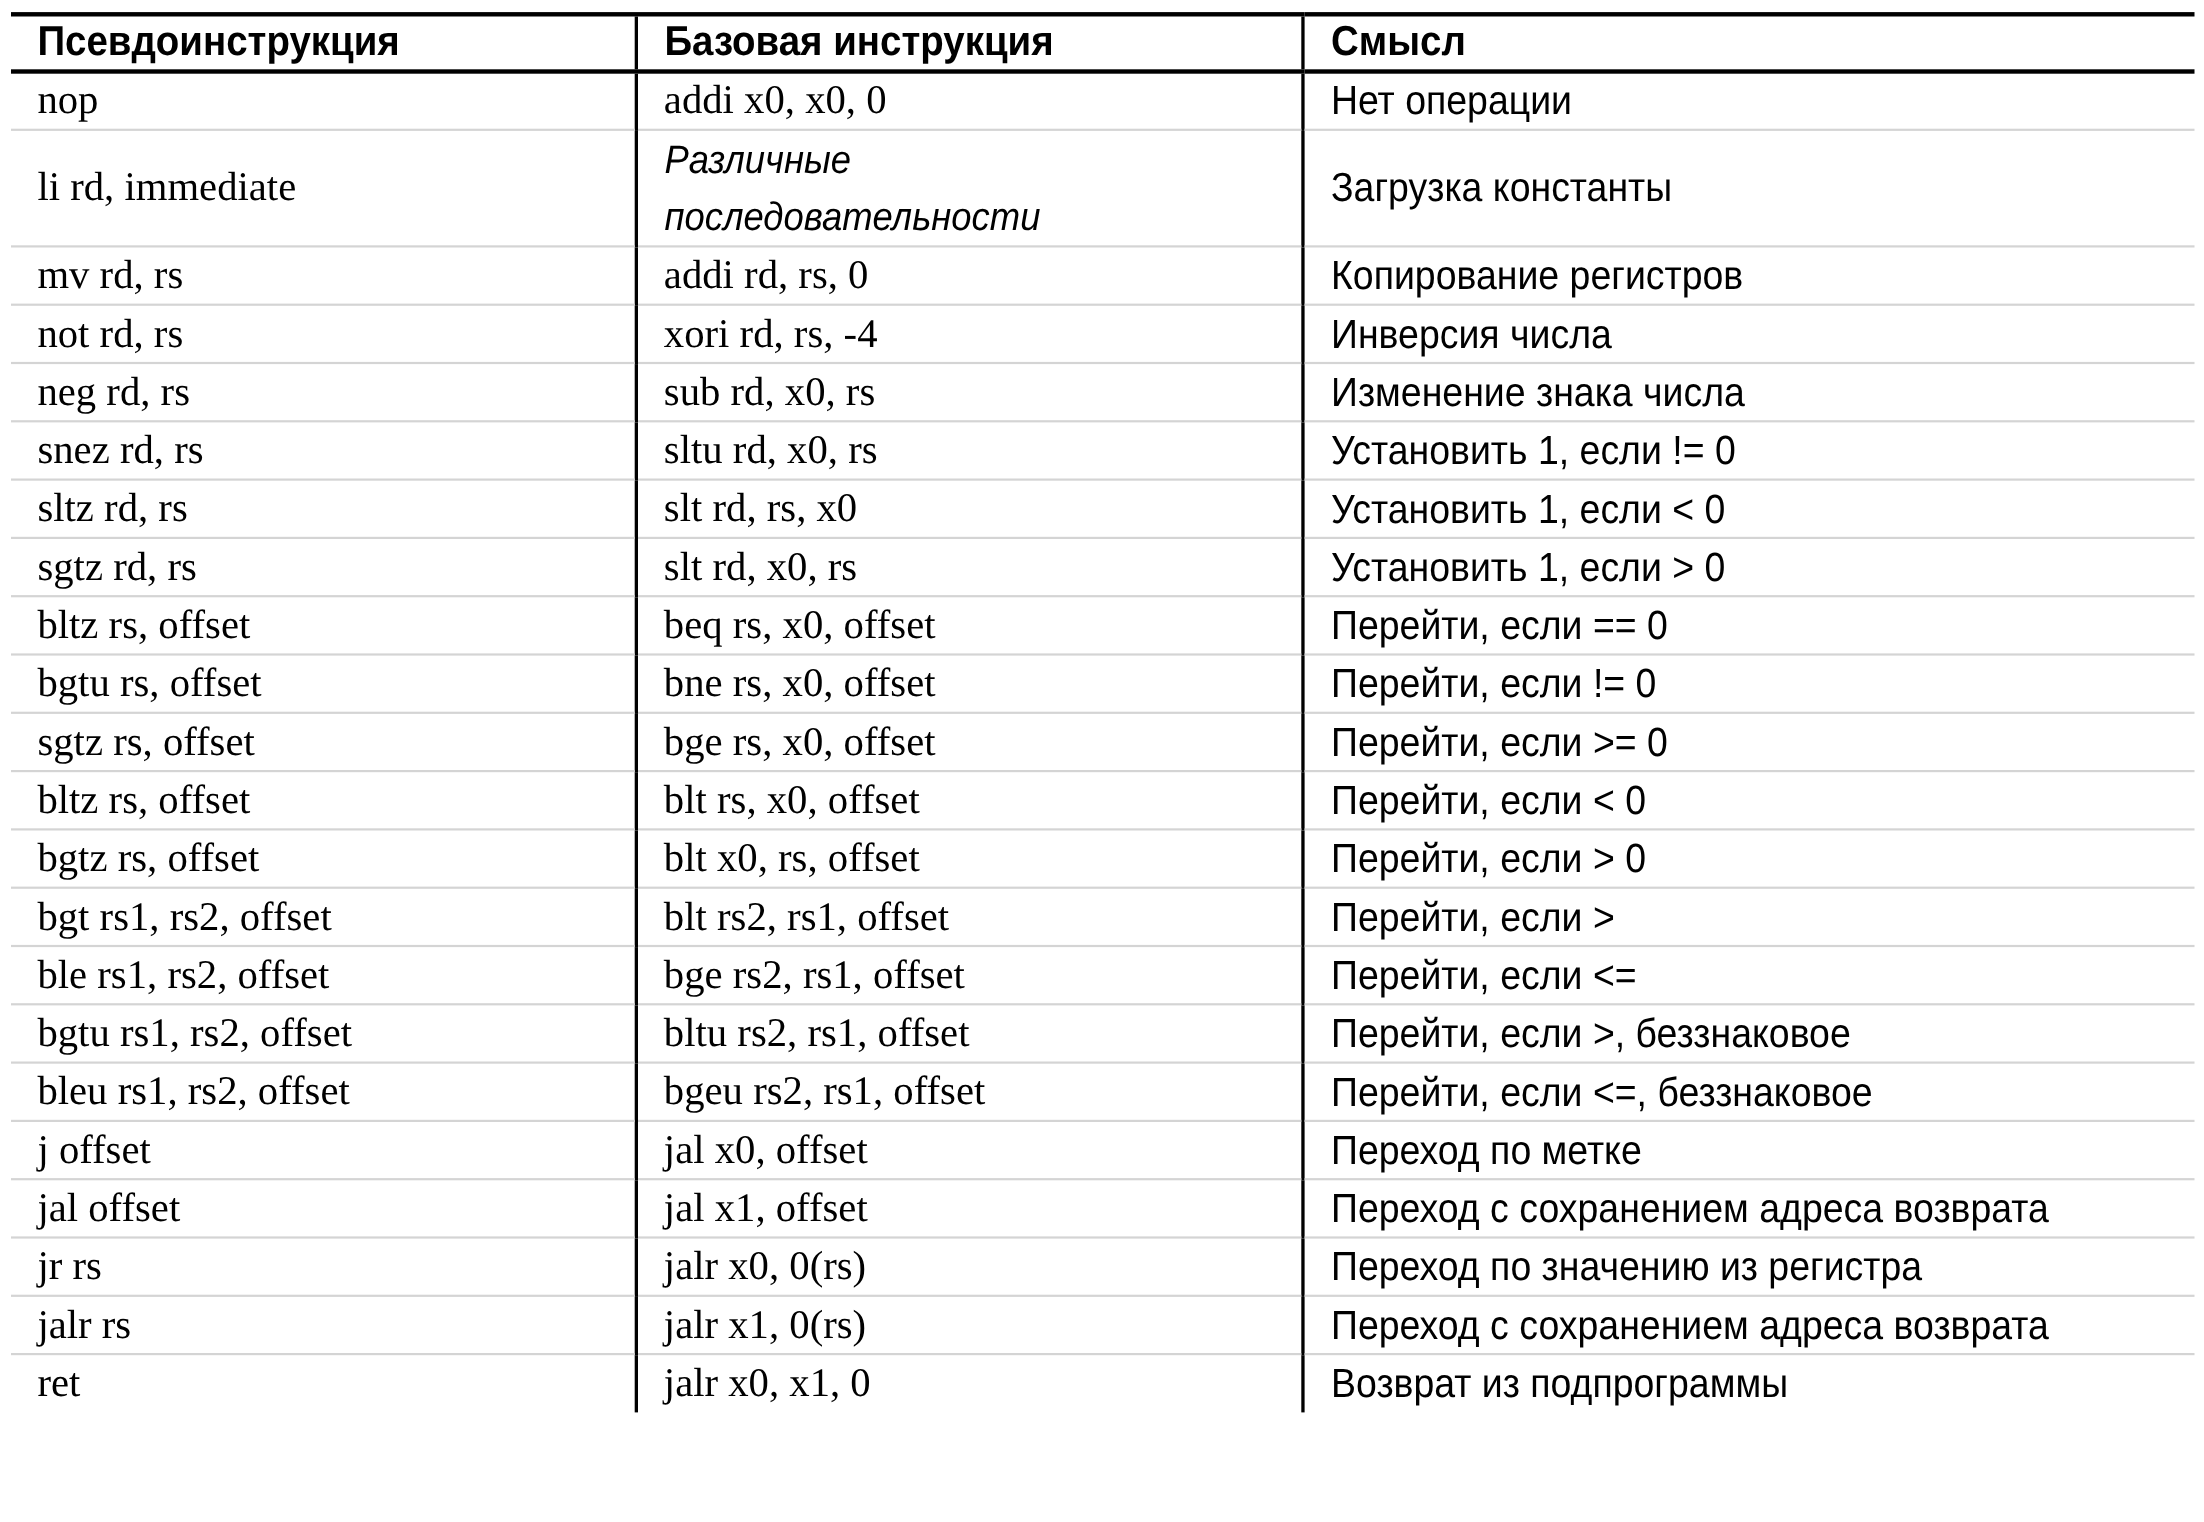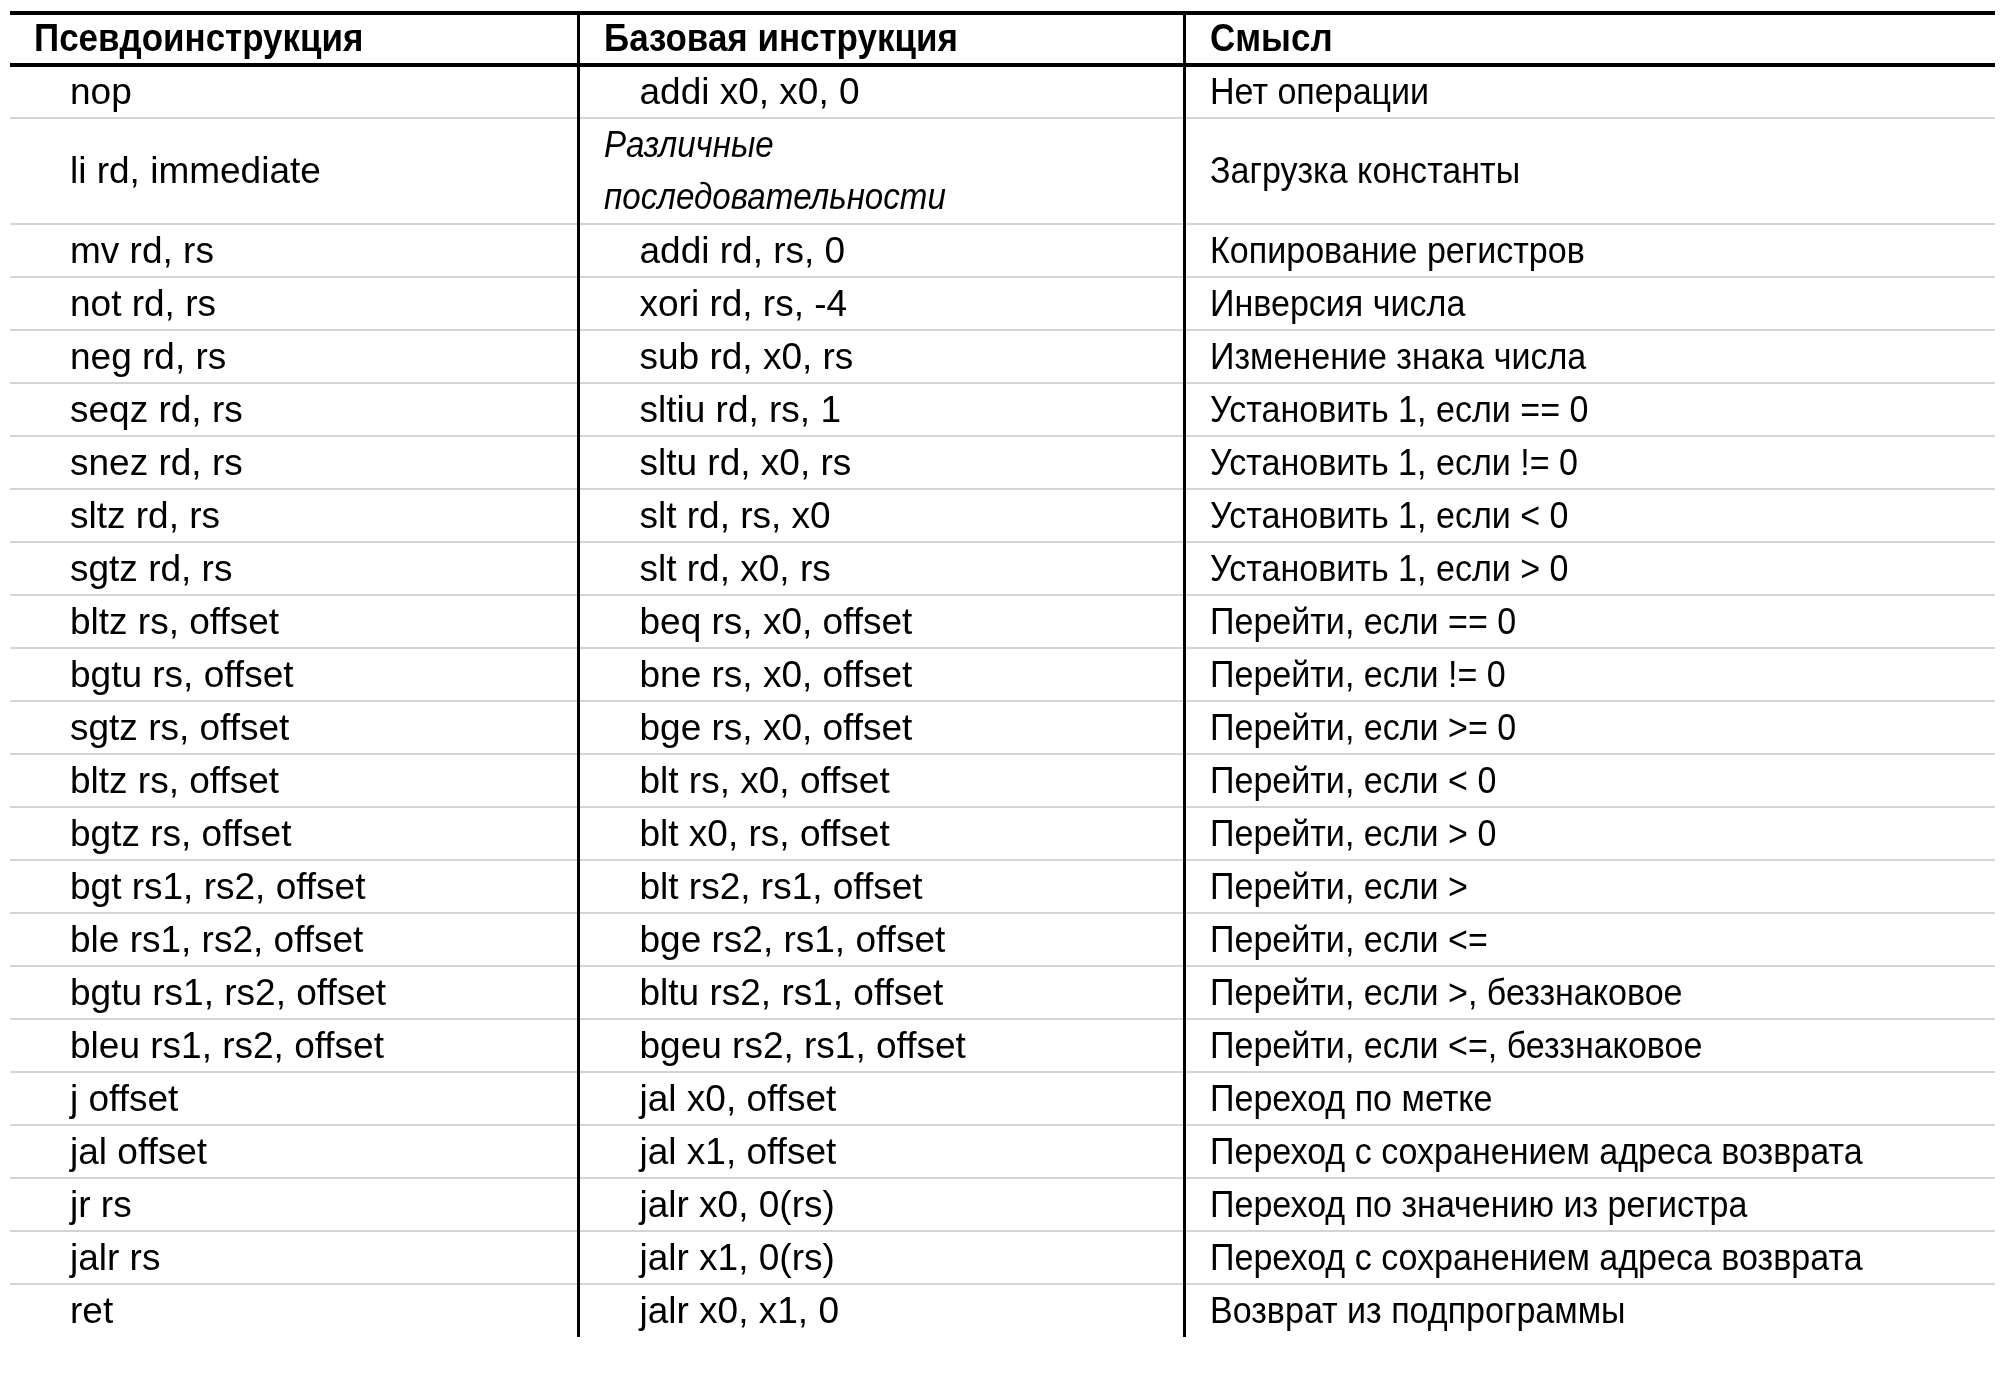--- a/index.html
+++ b/index.html
@@ -56,25 +56,24 @@
     white-space: nowrap;
     font-family: "Liberation Sans", sans-serif;
     font-size: 37px;
     line-height: 1.25;
   }
   thead .cond {
     font-weight: bold;
     font-size: 38px;
   }
   .mono {
-    font-family: Liberation Sans, sans-serif;
+    font-family: Liberation Serif, serif;
     font-size: 37px;
     line-height: 1.3;
     white-space: pre;
-    margin-left: 36px;
   }
   .italic {
     font-family: "Liberation Sans", sans-serif;
     font-style: italic;
     font-size: 36px;
     line-height: 1.45;
     white-space: pre-line;
   }
 </style>
 </head>
@@ -121,25 +120,20 @@
     <td class="pseudo v-border-right"><span class="mono">not rd, rs</span></td>
     <td class="base v-border-right"><span class="mono">xori rd, rs, -4</span></td>
     <td class="meaning"><span class="cond">Инверсия числа</span></td>
   </tr>
         <tr>
     <td class="pseudo v-border-right"><span class="mono">neg rd, rs</span></td>
     <td class="base v-border-right"><span class="mono">sub rd, x0, rs</span></td>
     <td class="meaning"><span class="cond">Изменение знака числа</span></td>
   </tr>
         <tr>
-    <td class="pseudo v-border-right"><span class="mono">seqz rd, rs</span></td>
-    <td class="base v-border-right"><span class="mono">sltiu rd, rs, 1</span></td>
-    <td class="meaning"><span class="cond">Установить 1, если == 0</span></td>
-  </tr>
-        <tr>
     <td class="pseudo v-border-right"><span class="mono">snez rd, rs</span></td>
     <td class="base v-border-right"><span class="mono">sltu rd, x0, rs</span></td>
     <td class="meaning"><span class="cond">Установить 1, если != 0</span></td>
   </tr>
         <tr>
     <td class="pseudo v-border-right"><span class="mono">sltz rd, rs</span></td>
     <td class="base v-border-right"><span class="mono">slt rd, rs, x0</span></td>
     <td class="meaning"><span class="cond">Установить 1, если &lt; 0</span></td>
   </tr>
         <tr>

